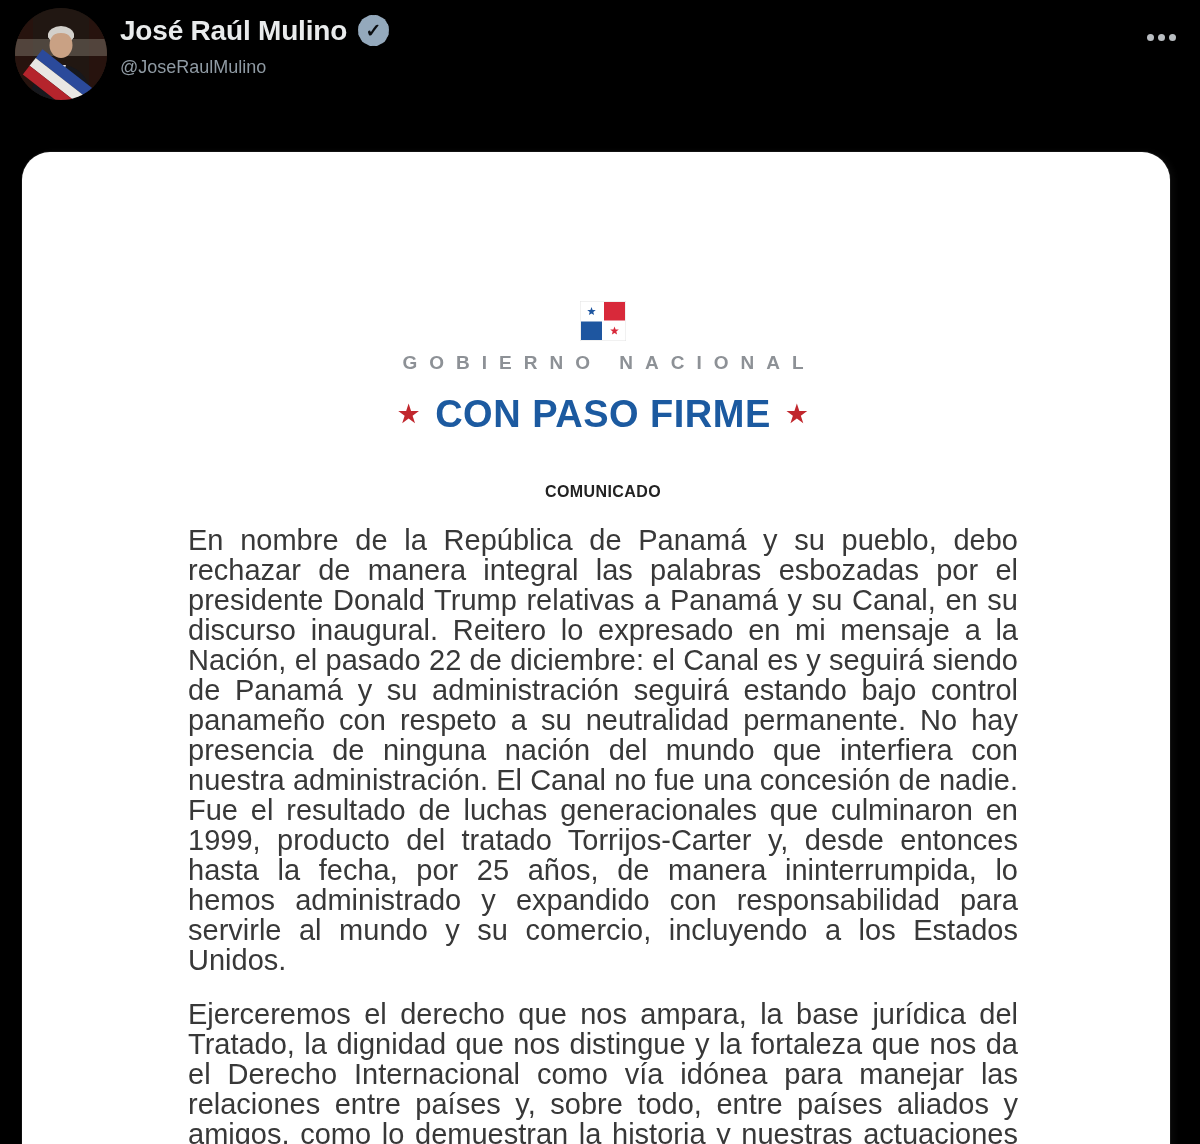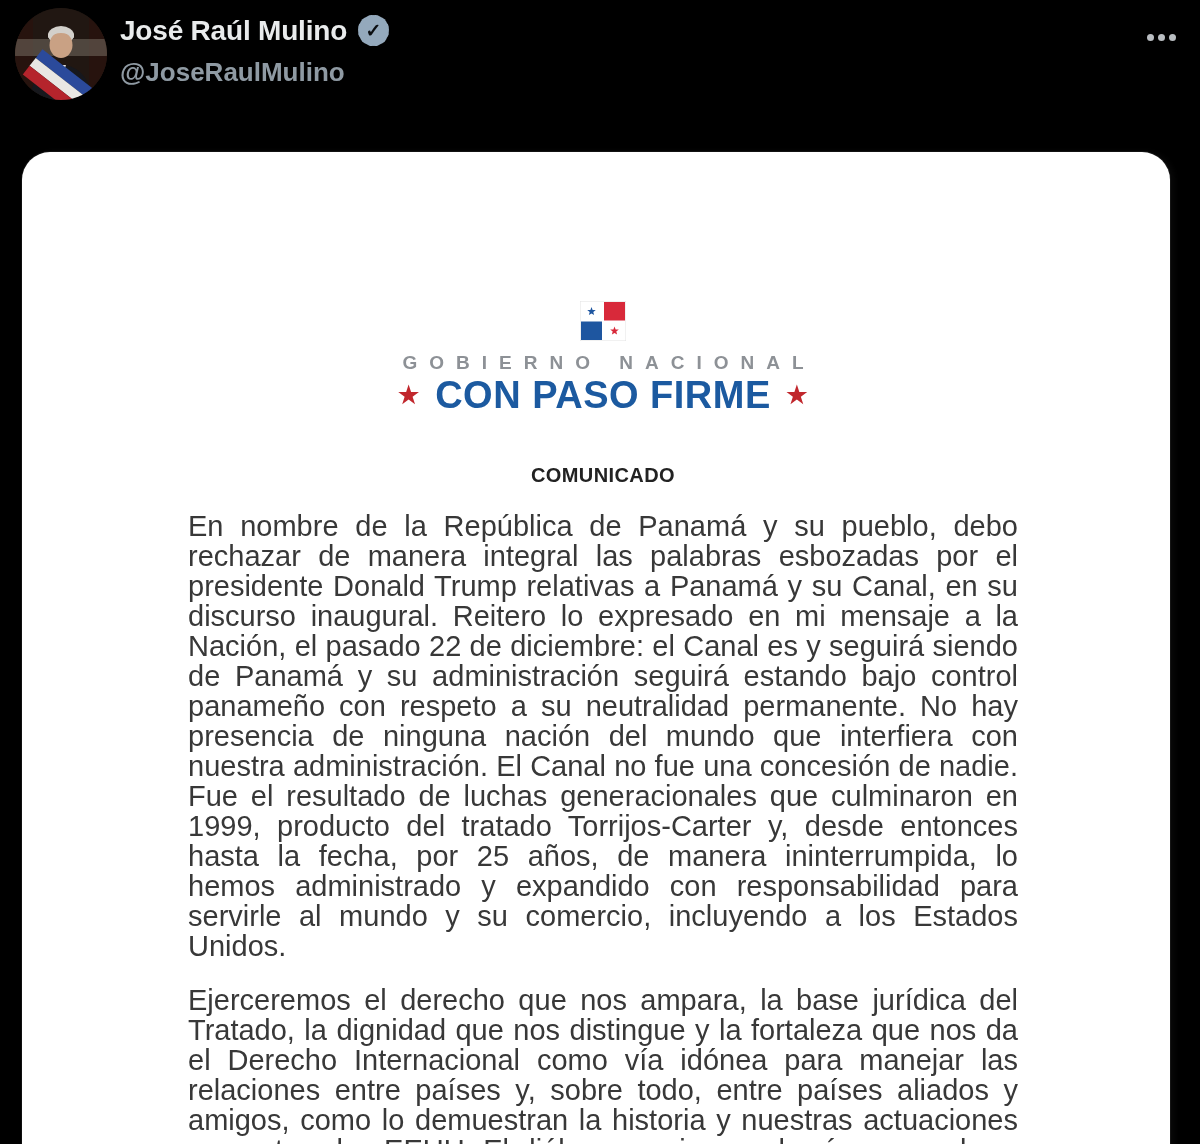--- a/index.html
+++ b/index.html
@@ -63,21 +63,21 @@
   .badge-seal i:nth-child(2) { transform: rotate(30deg); }
   .badge-seal i:nth-child(3) { transform: rotate(60deg); }
   .badge-seal .check {
     position: absolute; inset: 0;
     display: flex; align-items: center; justify-content: center;
     font-size: 19px; font-weight: 700; color: #0b0e11;
     padding-bottom: 1px;
   }
   .handle {
     position: absolute; left: 120px; top: 57px;
-    font-size: 26px; font-weight: 700;
+    font-size: 18px; font-weight: 400;
     color: var(--handle-color);
     white-space: nowrap;
   }
   .more-button {
     position: absolute; right: 20px; top: 30px;
     display: flex; gap: 4px; align-items: center;
     padding: 4px;
     cursor: pointer;
   }
   .more-button b {
@@ -101,38 +101,38 @@
   .logo-block { text-align: center; }
   .flag-icon { display: inline-block; width: 46px; height: 40px; }
   .gov-line {
     margin-top: 7px;
     font-size: 19px; font-weight: 700;
     letter-spacing: 12px; text-indent: 12px;
     color: var(--gov-gray);
     white-space: nowrap;
   }
   .paso-line {
-    margin-top: 0;
+    margin-top: 19px;
     font-size: 38px; font-weight: 800;
     color: var(--accent-blue);
     letter-spacing: 0.5px;
     white-space: nowrap;
   }
   .paso-line .star {
     color: var(--accent-red);
     font-size: 27px; font-weight: 400;
     position: relative; top: -4px;
   }
   .paso-line .star.left  { margin-right: 14px; }
   .paso-line .star.right { margin-left: 14px; }
 
   .doc-title {
     margin-top: 47px;
     text-align: center;
-    font-size: 20px; font-weight: 700;
+    font-size: 16px; font-weight: 700;
     letter-spacing: 0.4px;
     color: var(--doc-heading);
   }
   .doc-paragraph {
     margin-top: 24px;
     font-size: 29px; line-height: 30px;
     text-align: justify;
     color: var(--doc-text);
   }
   .signature-name {

